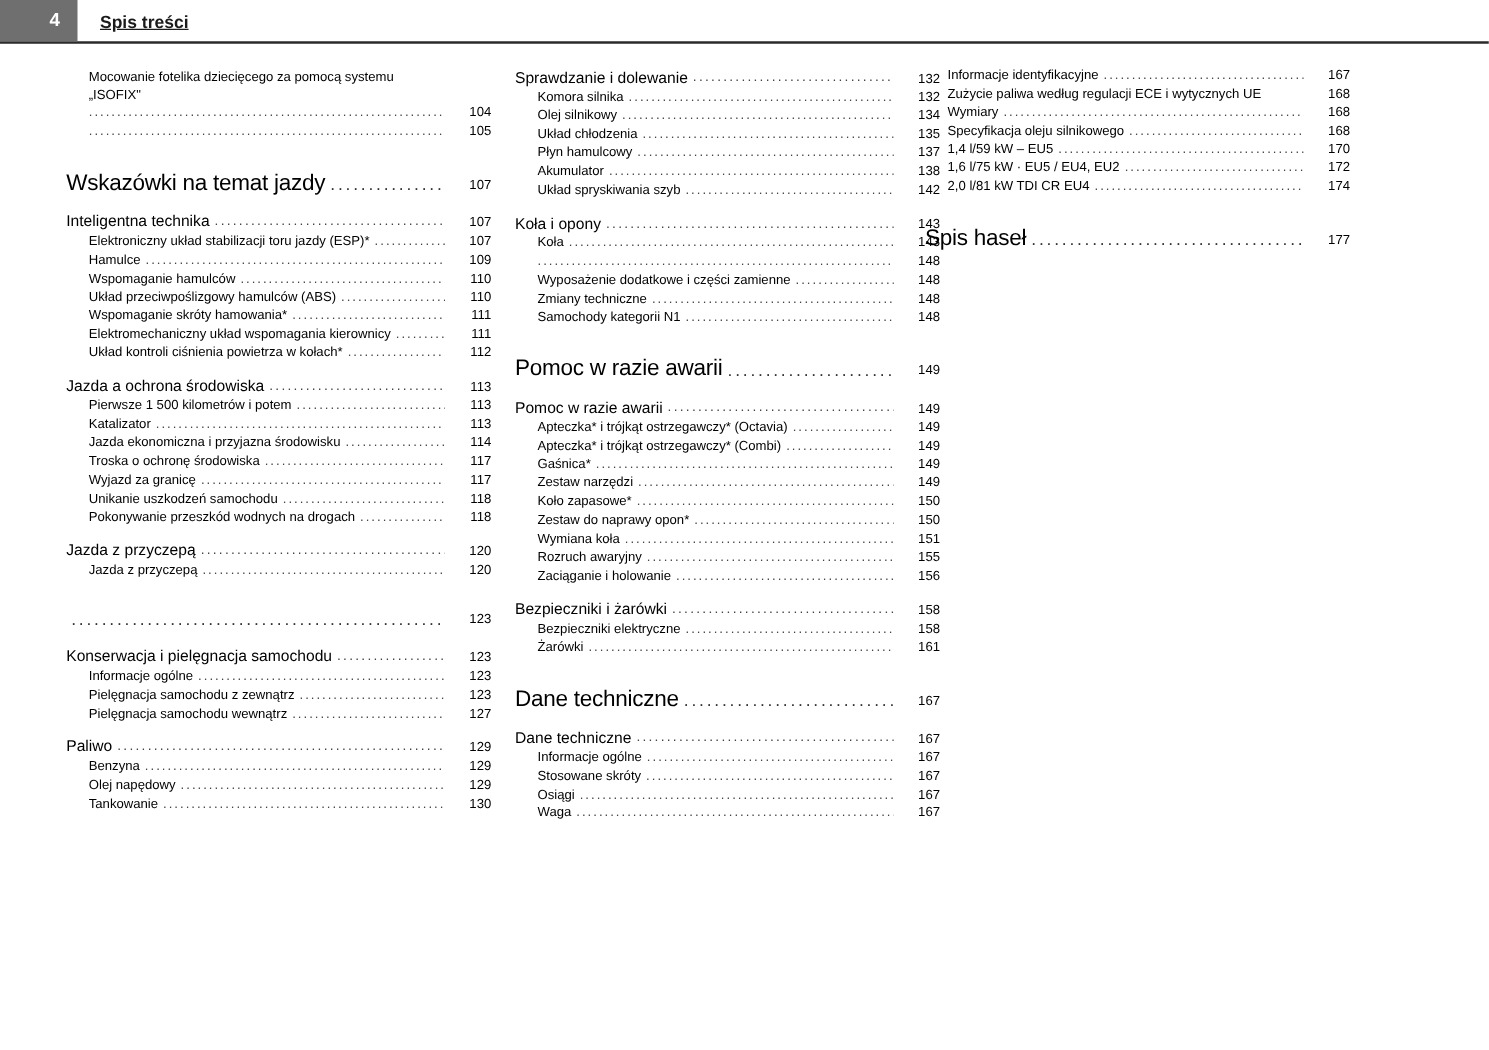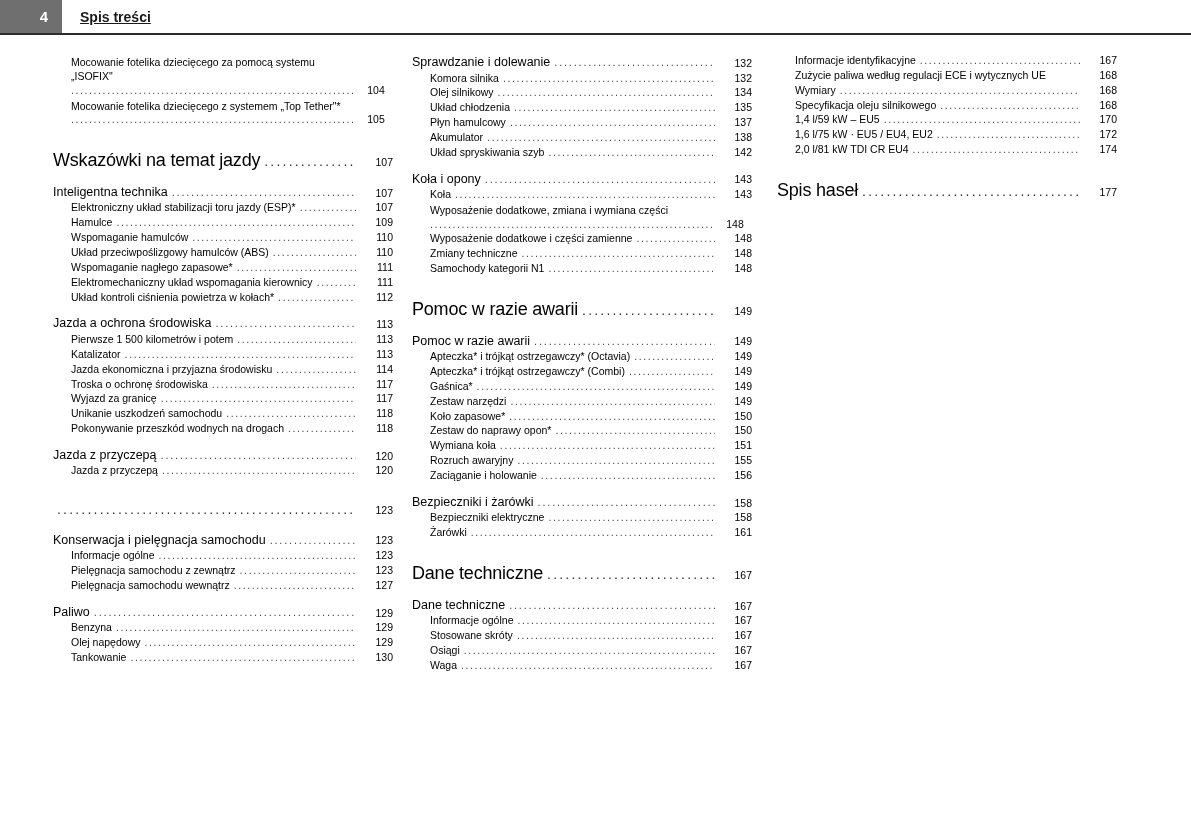--- a/index.html
+++ b/index.html
@@ -68,21 +68,21 @@
     width: 1143px;
     height: 780px;
   }
   .col {
     position: absolute;
     top: 0;
     width: 340px;
   }
   #col1 { left: 53px; }
   #col2 { left: 412px; }
-  #col3 { left: 777px; }
+  #col3 { left: 740px; }
 
   
   .entry {
     display: flex;
     align-items: flex-end;
     width: 100%;
     line-height: 1.32;
   }
   .entry .label {
     white-space: nowrap;
@@ -167,21 +167,21 @@
     white-space: normal;
     width: 276px;
     font-size: 10.5px;
     line-height: 1.38;
   }
   .entry.wrap .page {
     position: absolute;
     right: 0;
     bottom: 0;
     width: 34px;
-    text-align: center;
+    text-align: right;
     font-size: 10.5px;
   }
   .entry.wrap .dots {
     display: none;
   }
   .entry.wrap .tail {
     display: flex;
     align-items: flex-end;
     width: 100%;
   }
@@ -212,21 +212,20 @@
 <div class="columns">
   <div class="col" id="col1">
       <div class="entry h3 wrap">
         <span class="label">Mocowanie fotelika dziecięcego za pomocą systemu „ISOFIX"</span>
         <div class="tail">
           <span class="dots">........................................................................................................................</span>
           <span class="page">104</span>
         </div>
       </div>
       <div class="entry h3 wrap">
-        <span class="label">Mocowanie fotelika dziecięcego z systemem „Top Tether"*</span>
         <div class="tail">
           <span class="dots">........................................................................................................................</span>
           <span class="page">105</span>
         </div>
       </div>
       <div class="entry h1">
         <span class="label">Wskazówki na temat jazdy</span>
         <span class="dots">........................................................................................................................</span>
         <span class="page">107</span>
       </div>
@@ -249,21 +248,21 @@
         <span class="label">Wspomaganie hamulców</span>
         <span class="dots">........................................................................................................................</span>
         <span class="page">110</span>
       </div>
       <div class="entry h3">
         <span class="label">Układ przeciwpoślizgowy hamulców (ABS)</span>
         <span class="dots">........................................................................................................................</span>
         <span class="page">110</span>
       </div>
       <div class="entry h3">
-        <span class="label">Wspomaganie nagłego zapasowe*</span>
+        <span class="label">Wspomaganie skróty hamowania*</span>
         <span class="dots">........................................................................................................................</span>
         <span class="page">111</span>
       </div>
       <div class="entry h3">
         <span class="label">Elektromechaniczny układ wspomagania kierownicy</span>
         <span class="dots">........................................................................................................................</span>
         <span class="page">111</span>
       </div>
       <div class="entry h3">
         <span class="label">Układ kontroli ciśnienia powietrza w kołach*</span>
@@ -405,21 +404,20 @@
         <span class="label">Koła i opony</span>
         <span class="dots">........................................................................................................................</span>
         <span class="page">143</span>
       </div>
       <div class="entry h3">
         <span class="label">Koła</span>
         <span class="dots">........................................................................................................................</span>
         <span class="page">143</span>
       </div>
       <div class="entry h2 wrap">
-        <span class="label">Wyposażenie dodatkowe, zmiana i wymiana części</span>
         <div class="tail">
           <span class="dots">........................................................................................................................</span>
           <span class="page">148</span>
         </div>
       </div>
       <div class="entry h3">
         <span class="label">Wyposażenie dodatkowe i części zamienne</span>
         <span class="dots">........................................................................................................................</span>
         <span class="page">148</span>
       </div>

